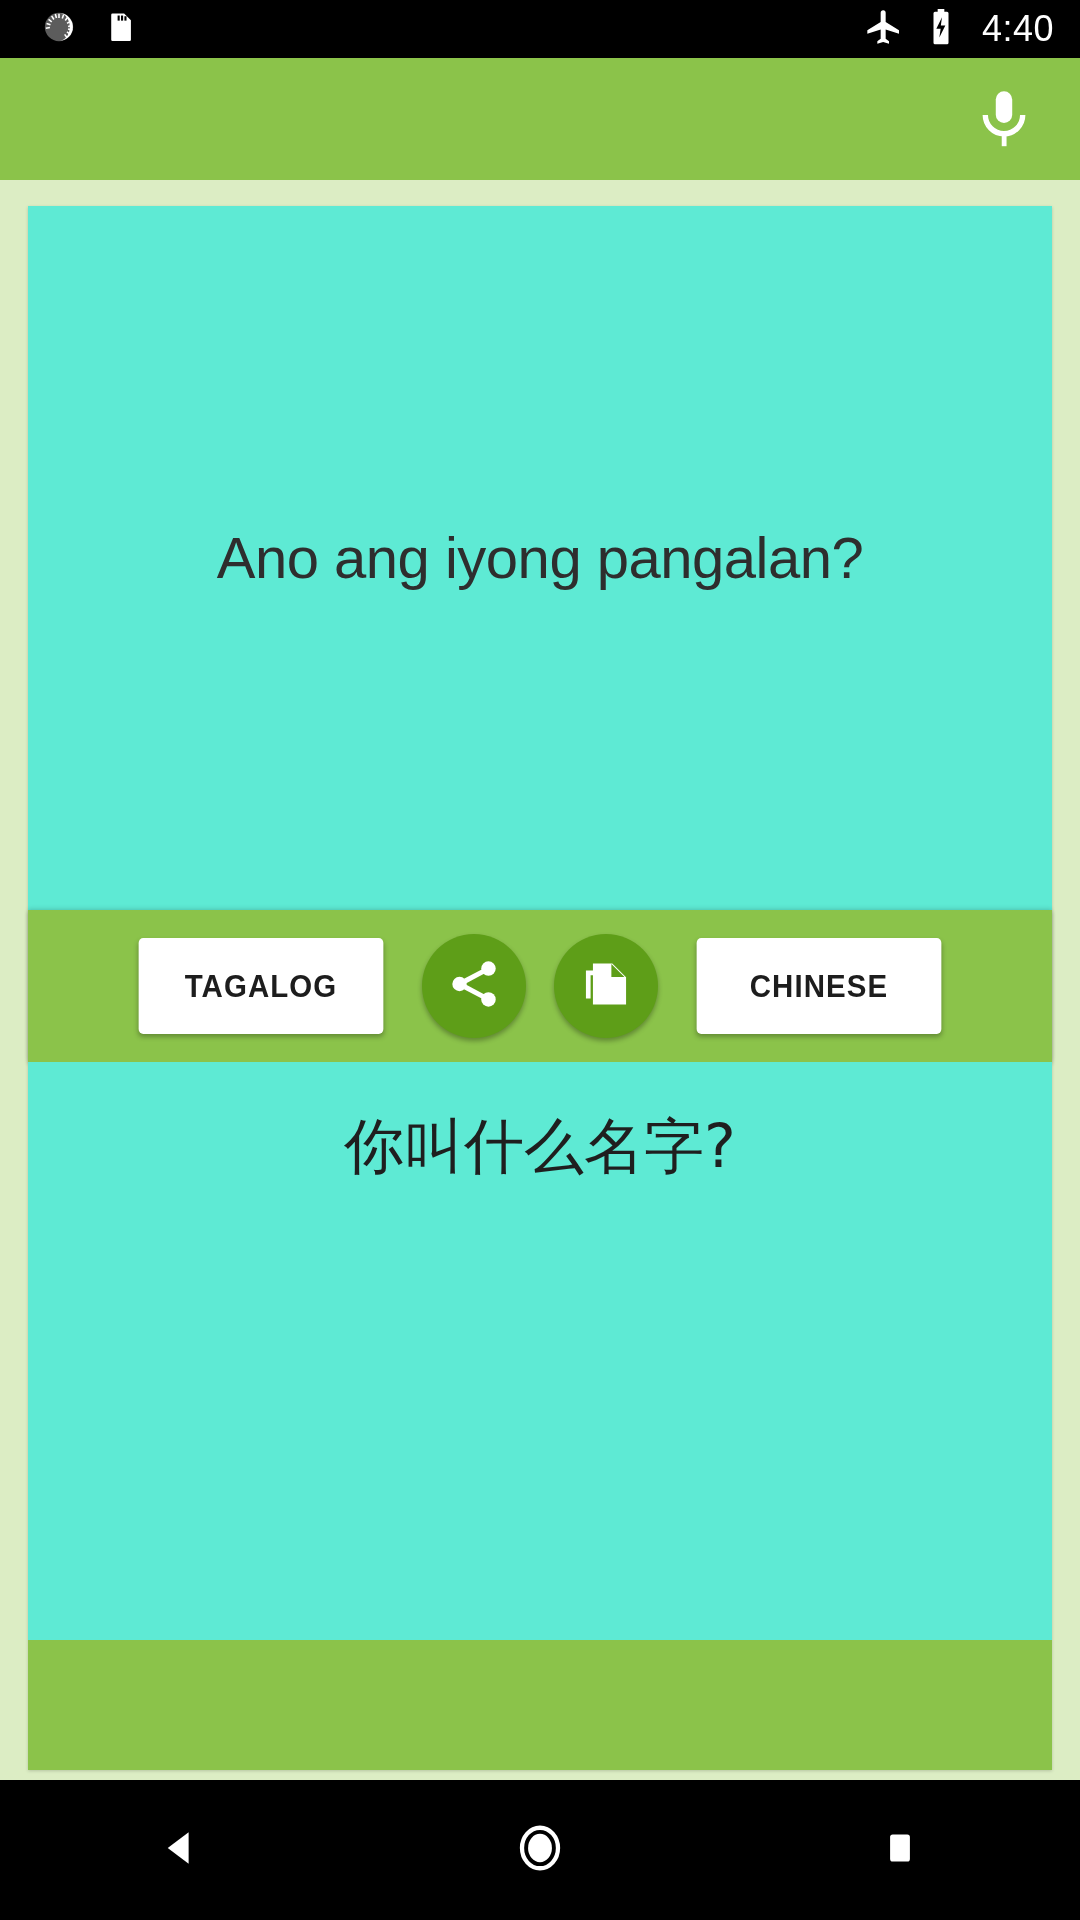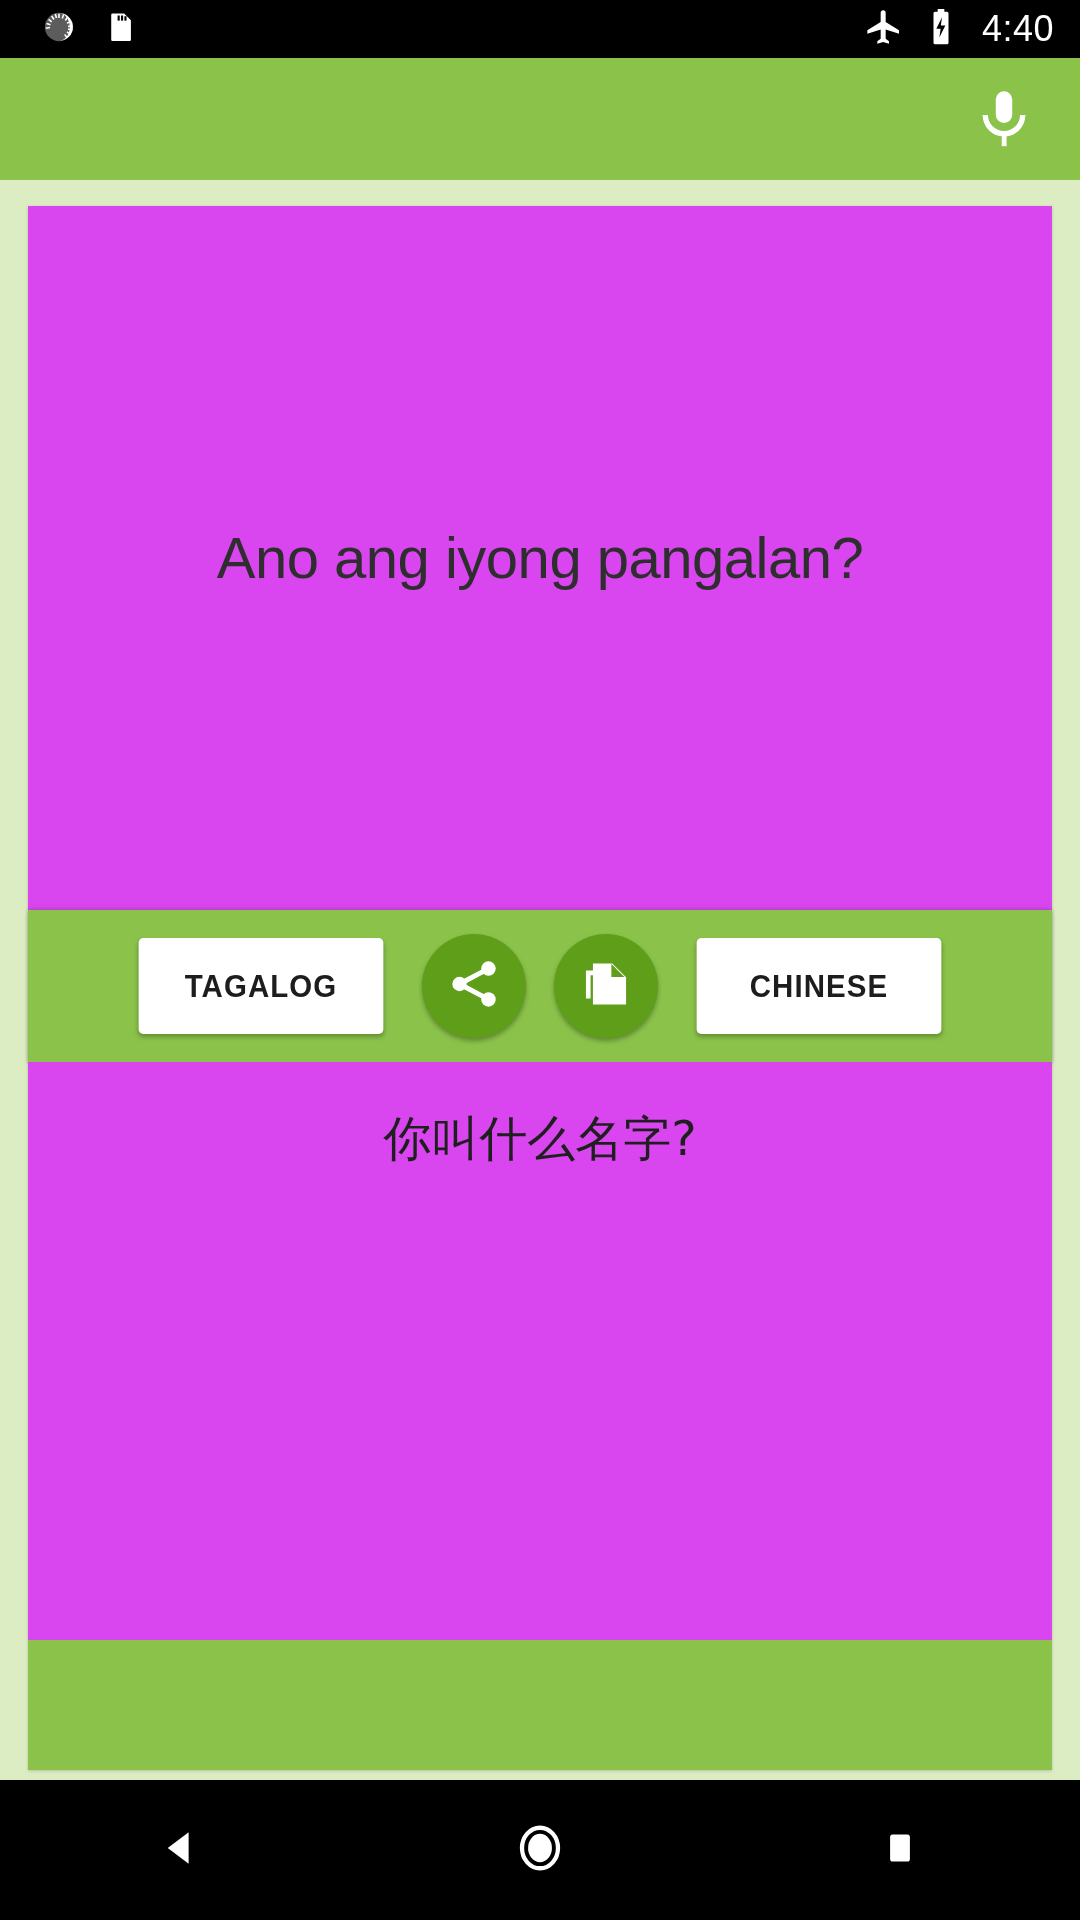--- a/index.html
+++ b/index.html
@@ -84,21 +84,21 @@
     left: 28px;
     width: 1024px;
     height: 1564px;
     background: #ffffff;
     box-shadow: 0 1px 3px rgba(0,0,0,0.18);
   }
 
   .pane {
     position: relative;
     width: 100%;
-    background: #d946ef;
+    background: #5eead4;
     box-sizing: border-box;
   }
   .pane-source {
     height: 704px;
     display: flex;
     align-items: center;
     justify-content: center;
     padding: 0 40px;
   }
   .source-text {
@@ -156,21 +156,21 @@
 
   
   .pane-target {
     height: 578px;
     padding: 48px 40px 0 40px;
     display: flex;
     align-items: flex-start;
     justify-content: center;
   }
   .target-text {
-    font-size: 48px;
+    font-size: 60px;
     font-weight: 400;
     color: #1f1f1f;
     text-align: center;
     line-height: 1.2;
     font-family: "DejaVu Sans", sans-serif;
   }
 
   
   .banner {
     position: absolute;

